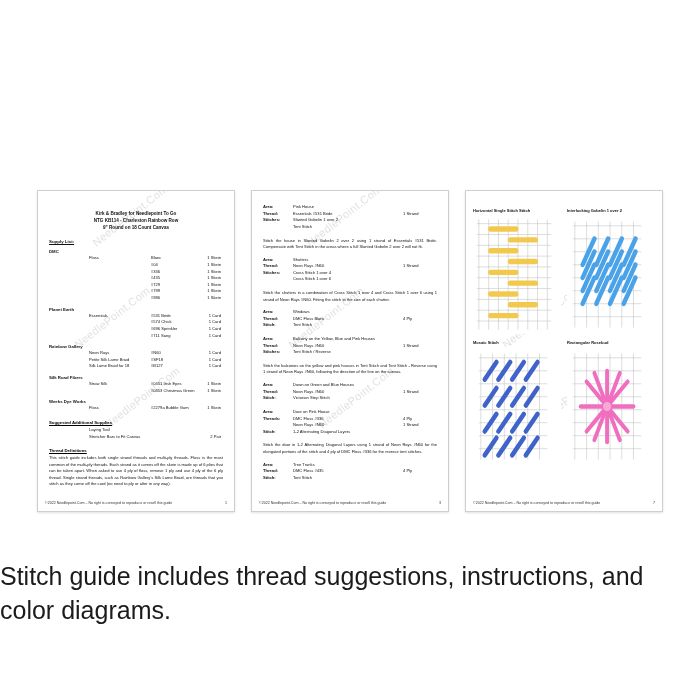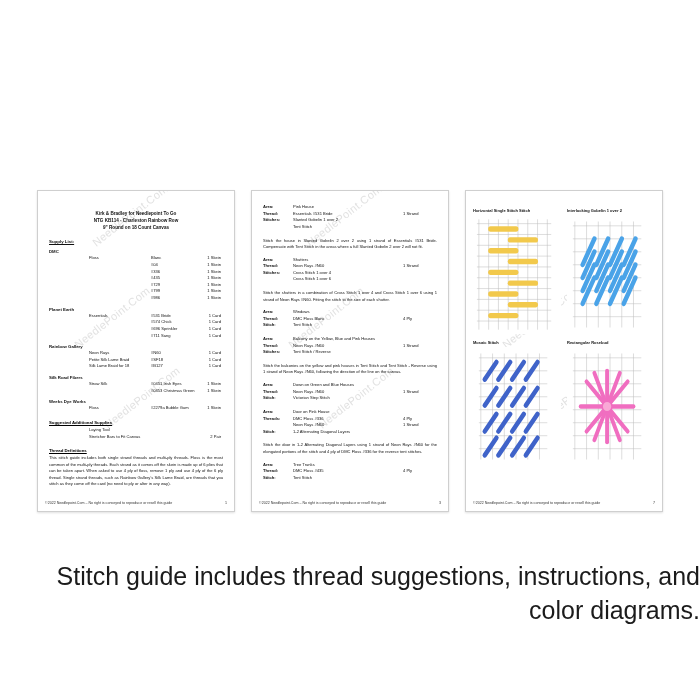--- a/index.html
+++ b/index.html
@@ -64,21 +64,21 @@
   .para{font-size:4.05px;color:#111;line-height:1.62;margin:3px 4px 6px 4px;text-align:justify;}
 
   
   .dgrid{display:grid;grid-template-columns:1fr 1fr;grid-template-rows:1fr 1fr;gap:6px;margin-top:10px;height:258px;}
   .dcell{display:flex;flex-direction:column;}
   .dcap{font-size:4px;font-weight:bold;color:#111;margin-bottom:2px;}
   .dbox{flex:1;position:relative;background:#fff;border:0;overflow:hidden;}
   .dbox svg{display:block;width:100%;height:100%;}
 
   .caption{
-    position:absolute;left:0;top:560px;width:700px;text-align:right;
+    position:absolute;left:0;top:560px;width:700px;text-align:left;
     font-size:25px;line-height:1.35;color:#1b1b1b;
   }
 </style>
 </head>
 <body>
 
 <div class="stage">
 
   <div class="pages">
 

